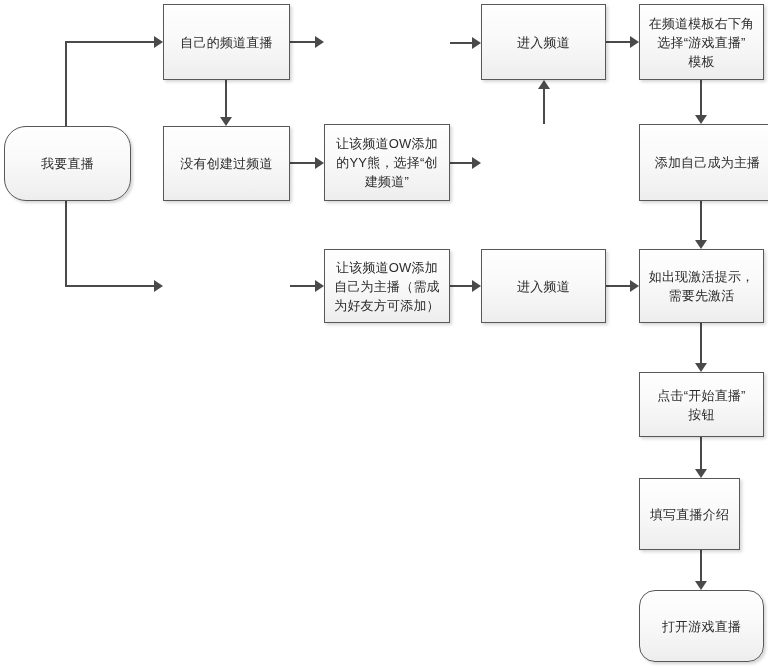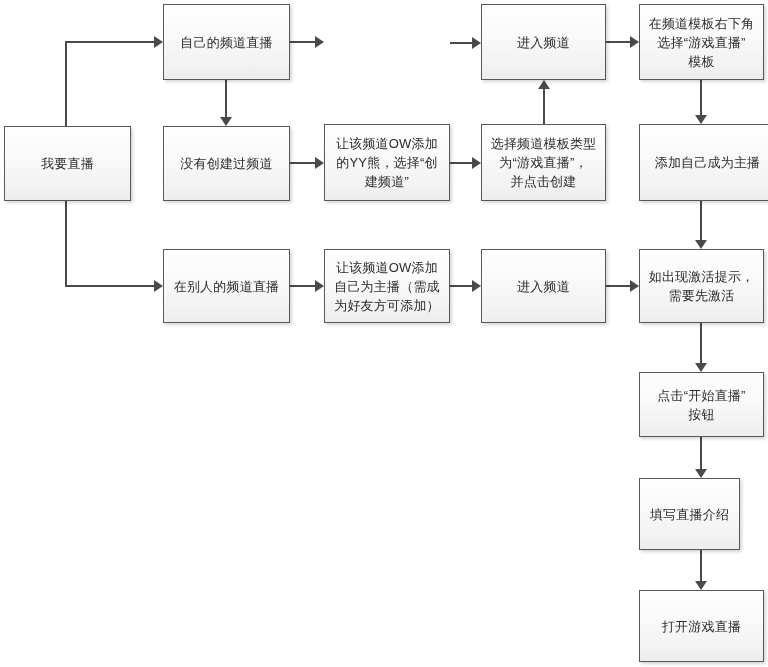--- a/index.html
+++ b/index.html
@@ -116,21 +116,21 @@
       <g>
         <path d="M701,437 L701,470" stroke="#4a4a4a" stroke-width="2" fill="none" stroke-linecap="butt" stroke-linejoin="miter"></path>
         <polygon points="701,478 695,469 707,469" fill="#4a4a4a"></polygon>
       </g>
       <g>
         <path d="M701,550 L701,582" stroke="#4a4a4a" stroke-width="2" fill="none" stroke-linecap="butt" stroke-linejoin="miter"></path>
         <polygon points="701,590 695,581 707,581" fill="#4a4a4a"></polygon>
       </g>
     </svg>
 
-  <div class="node" style="left: 4px; top: 126px; width: 127px; height: 75px;">
+  <div class="node" style="left: 4px; top: 126px; width: 127px; height: 75px; border-radius: 22px;">
     <span class="label">我要直播</span>
   </div>
 
   <div class="node" style="left: 163px; top: 4px; width: 127px; height: 76px;">
     <span class="label">自己的频道直播</span>
   </div>
 
 
   <div class="node" style="left: 481px; top: 4px; width: 125px; height: 76px;">
     <span class="label">进入频道</span>
@@ -145,33 +145,25 @@
   <div class="node" style="left: 163px; top: 126px; width: 127px; height: 75px;">
     <span class="label">没有创建过频道</span>
   </div>
 
   <div class="node" style="left: 324px; top: 124px; width: 126px; height: 77px;">
     <span class="label">让该频道OW添加
 的YY熊，选择“创
 建频道”</span>
   </div>
 
-  <div class="node" style="left: 481px; top: 124px; width: 125px; height: 77px;">
-    <span class="label">选择频道模板类型
-为“游戏直播”，
-并点击创建</span>
-  </div>
 
   <div class="node" style="left: 639px; top: 124px; width: 137px; height: 77px;">
     <span class="label">添加自己成为主播</span>
   </div>
 
-  <div class="node" style="left: 163px; top: 249px; width: 127px; height: 74px;">
-    <span class="label">在别人的频道直播</span>
-  </div>
 
   <div class="node" style="left: 324px; top: 249px; width: 126px; height: 74px;">
     <span class="label">让该频道OW添加
 自己为主播（需成
 为好友方可添加）</span>
   </div>
 
   <div class="node" style="left: 481px; top: 249px; width: 125px; height: 74px;">
     <span class="label">进入频道</span>
   </div>
@@ -183,17 +175,17 @@
 
   <div class="node" style="left: 639px; top: 372px; width: 125px; height: 65px;">
     <span class="label">点击“开始直播”
 按钮</span>
   </div>
 
   <div class="node" style="left: 639px; top: 478px; width: 101px; height: 72px;">
     <span class="label">填写直播介绍</span>
   </div>
 
-  <div class="node" style="left: 639px; top: 590px; width: 125px; height: 72px;">
+  <div class="node" style="left: 639px; top: 590px; width: 125px; height: 72px; border-radius: 16px;">
     <span class="label">打开游戏直播</span>
   </div>
 
 </div>
 
 </body></html>

